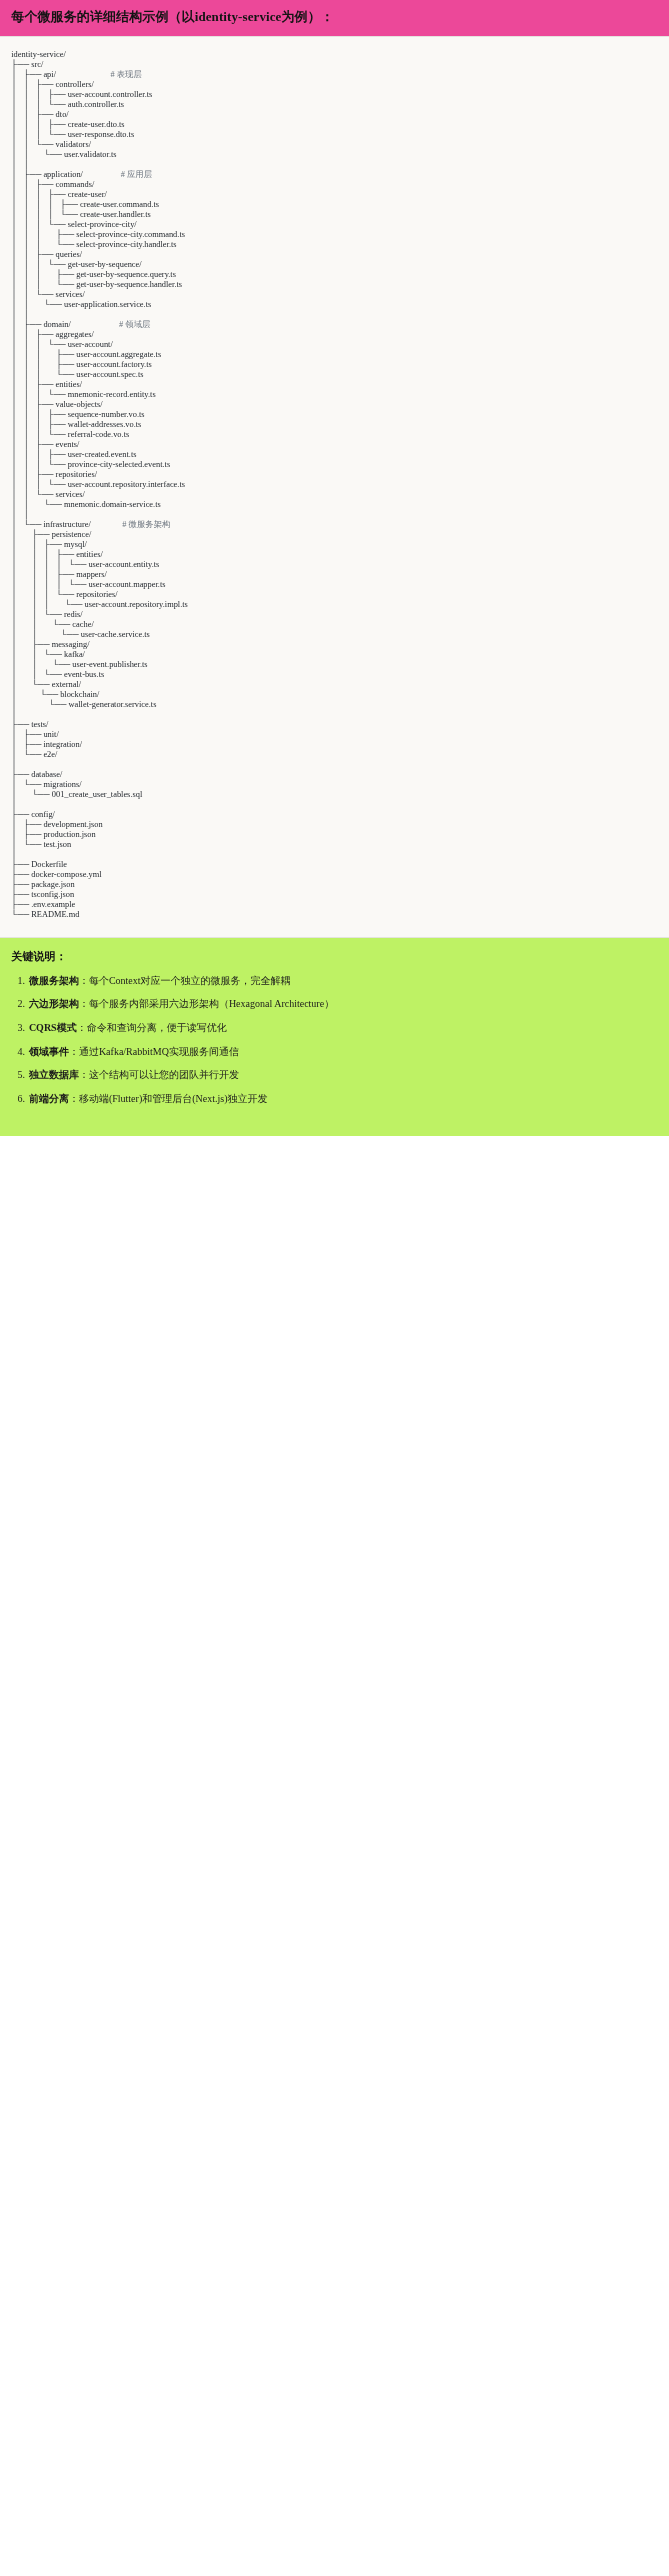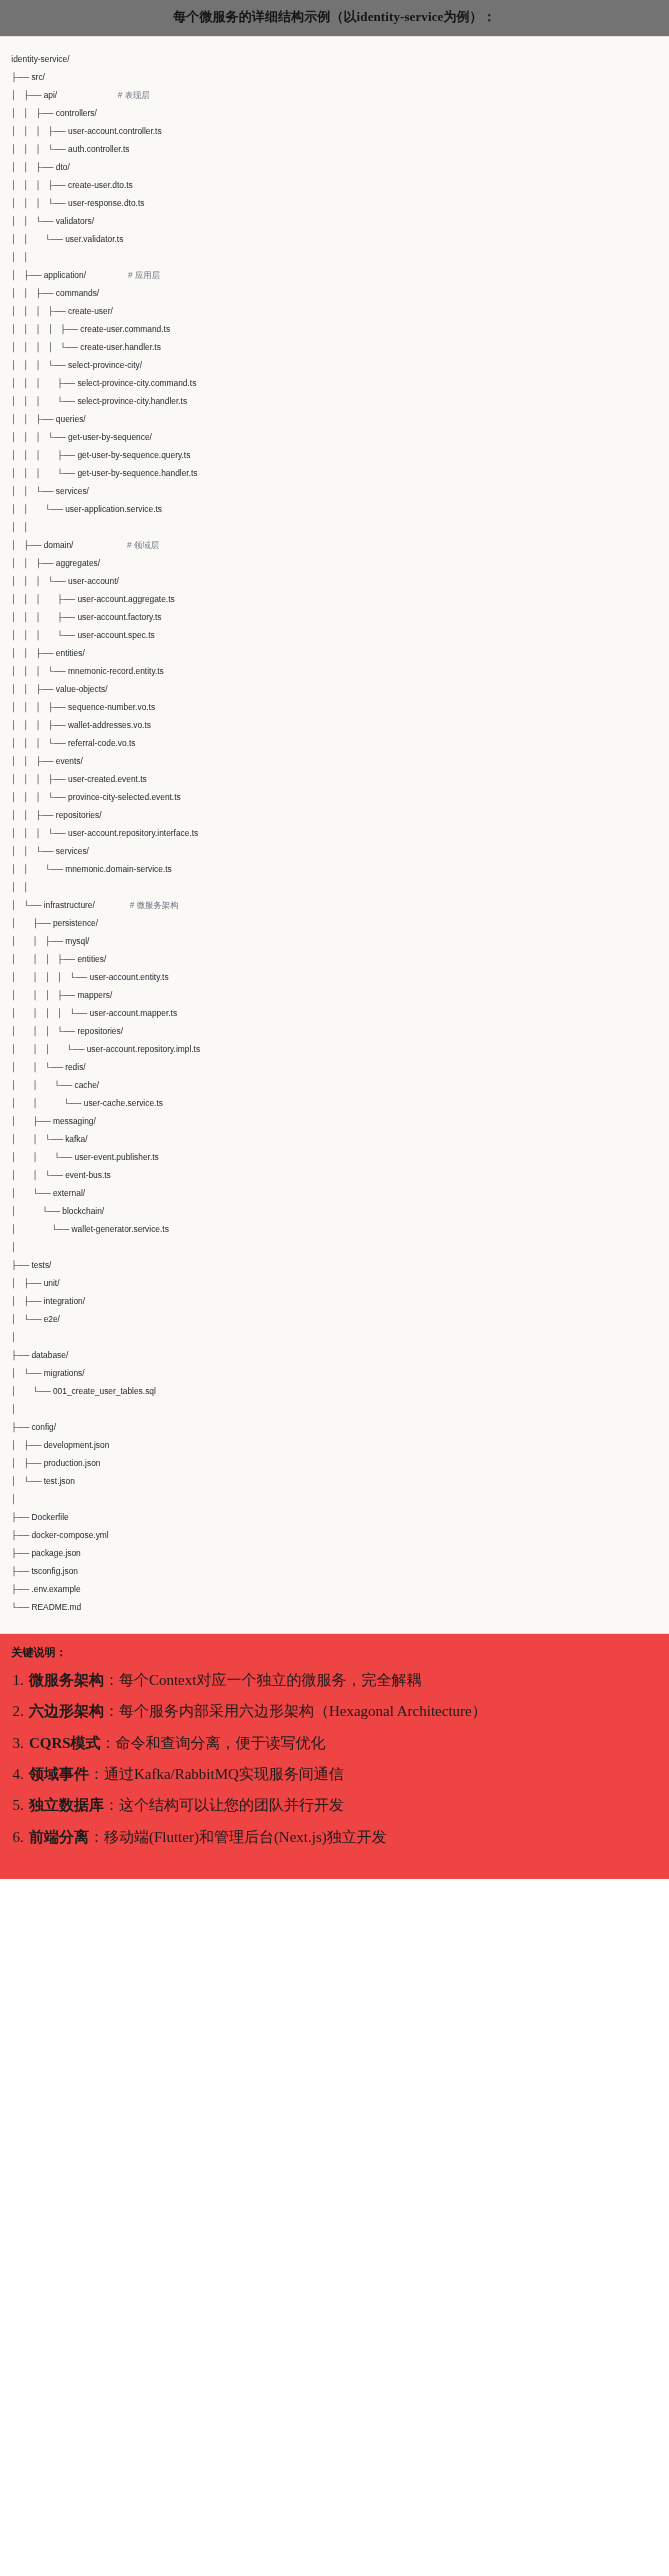--- a/index.html
+++ b/index.html
@@ -10,71 +10,70 @@
   }
   body {
     width: 669px;
     font-family: "Liberation Serif", "DejaVu Serif", serif;
     color: #1b1b1b;
     -webkit-font-smoothing: antialiased;
   }
 
   
   .heading-band {
-    background: #737373;
+    background: #ec4899;
     padding: 8.8px 11.3px 10px 11.3px;
     border-bottom: 0.6px solid #e4e3de;
-    text-align: center;
   }
   .doc-heading {
     font-family: "Liberation Serif", "DejaVu Serif", serif;
     font-weight: bold;
     font-size: 13px;
     line-height: 1.3;
     letter-spacing: 0.1px;
     color: #141414;
     margin: 0;
   }
 
   
   .code-block {
     background: #faf9f6;
     padding: 13.8px 11.3px 16.3px 11.3px;
     border-bottom: 0.6px solid #e4e3de;
   }
   pre.tree {
     margin: 0;
-    font-family: Liberation Sans, sans-serif;
+    font-family: Liberation Serif, serif;
     font-size: 8.4px;
-    line-height: 18px;
+    line-height: 10px;
     color: #24292f;
     white-space: pre;
     tab-size: 4;
   }
   pre.tree .cmt {
     color: #6a737d;
   }
 
   
   .notes-band {
-    background: #ef4444;
+    background: #bef264;
     padding: 11.3px 11.3px 13.8px 11.3px;
   }
   .notes-title {
     font-family: "Liberation Serif", "DejaVu Serif", serif;
     font-weight: bold;
     font-size: 11px;
     color: #141414;
     margin: 0 0 8.8px 0;
     letter-spacing: 0.1px;
   }
   ol.notes-list {
     margin: 0 0 16px 0;
     padding: 0 0 0 16.3px;
-    font-size: 15px;
+    font-size: 10px;
     line-height: 1.55;
     color: #1b1b1b;
   }
   ol.notes-list li {
     margin: 0 0 8.1px 0;
     padding-left: 1.3px;
   }
   ol.notes-list li .k {
     font-weight: bold;
   }

